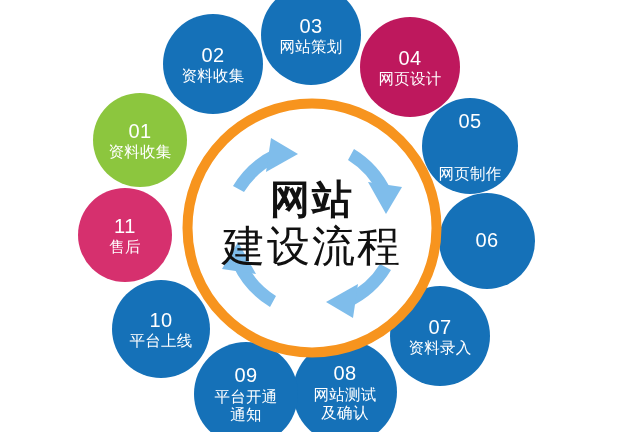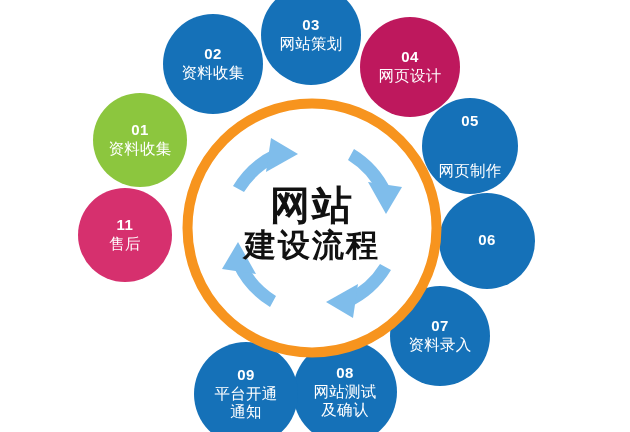--- a/index.html
+++ b/index.html
@@ -34,22 +34,22 @@
     display: flex;
     flex-direction: column;
     align-items: center;
     justify-content: center;
     color: #ffffff;
     text-align: center;
     box-sizing: border-box;
     line-height: 1.12;
   }
   .bubble .num {
-    font-size: 15px;
-    font-weight: 700;
+    font-size: 20px;
+    font-weight: 400;
     letter-spacing: 0.5px;
     margin-bottom: 1px;
     color: #ffffff;
   }
   .bubble .lbl {
     font-size: 15.5px;
     font-weight: 400;
     letter-spacing: 0.3px;
     color: #ffffff;
     white-space: nowrap;
@@ -79,22 +79,22 @@
     justify-content: center;
     color: #111111;
   }
   #center-text .ct-line1 {
     font-size: 40px;
     font-weight: 700;
     letter-spacing: 2px;
     line-height: 1.08;
   }
   #center-text .ct-line2 {
-    font-size: 32px;
-    font-weight: 700;
+    font-size: 43px;
+    font-weight: 400;
     letter-spacing: 2px;
     line-height: 1.12;
   }
 </style>
 </head>
 <body>
 
 <div id="infographic">
 
   <div class="layer" id="bubbles">
@@ -127,20 +127,24 @@
       </div>
       <div class="bubble two-line" style="left: 293px; top: 340px; width: 104px; height: 104px; background: rgb(21, 113, 184); z-index: 17;">
         <div class="num">08</div>
         <div class="lbl">网站测试</div>
         <div class="lbl">及确认</div>
       </div>
       <div class="bubble two-line" style="left: 194px; top: 342px; width: 104px; height: 104px; background: rgb(21, 113, 184); z-index: 18;">
         <div class="num">09</div>
         <div class="lbl">平台开通</div>
         <div class="lbl">通知</div>
+      </div>
+      <div class="bubble" style="left: 112px; top: 280px; width: 98px; height: 98px; background: rgb(21, 113, 184); z-index: 19;">
+        <div class="num">10</div>
+        <div class="lbl">平台上线</div>
       </div>
       <div class="bubble" style="left: 78px; top: 188px; width: 94px; height: 94px; background: rgb(214, 48, 110); z-index: 20;">
         <div class="num">11</div>
         <div class="lbl">售后</div>
       </div>
     </div>
 
   <div id="ring-wrap">
     <svg width="268" height="268" viewBox="0 0 268 268" xmlns="http://www.w3.org/2000/svg">
 

